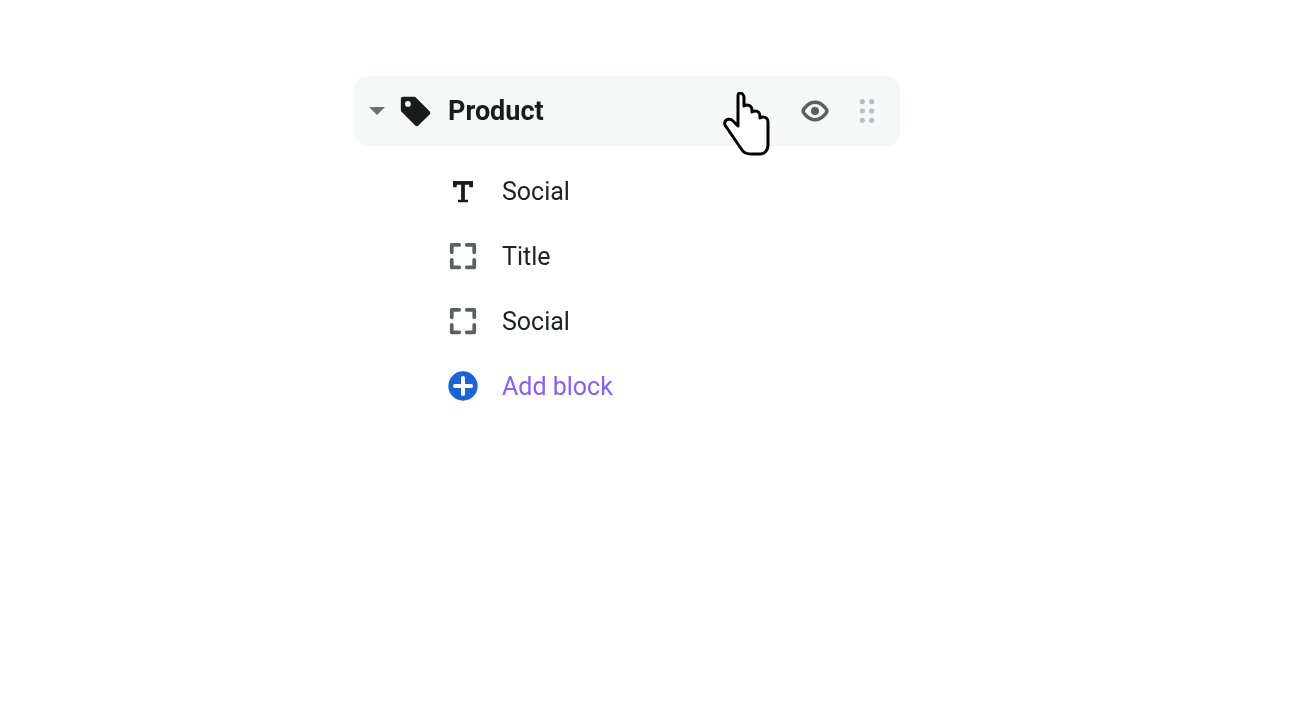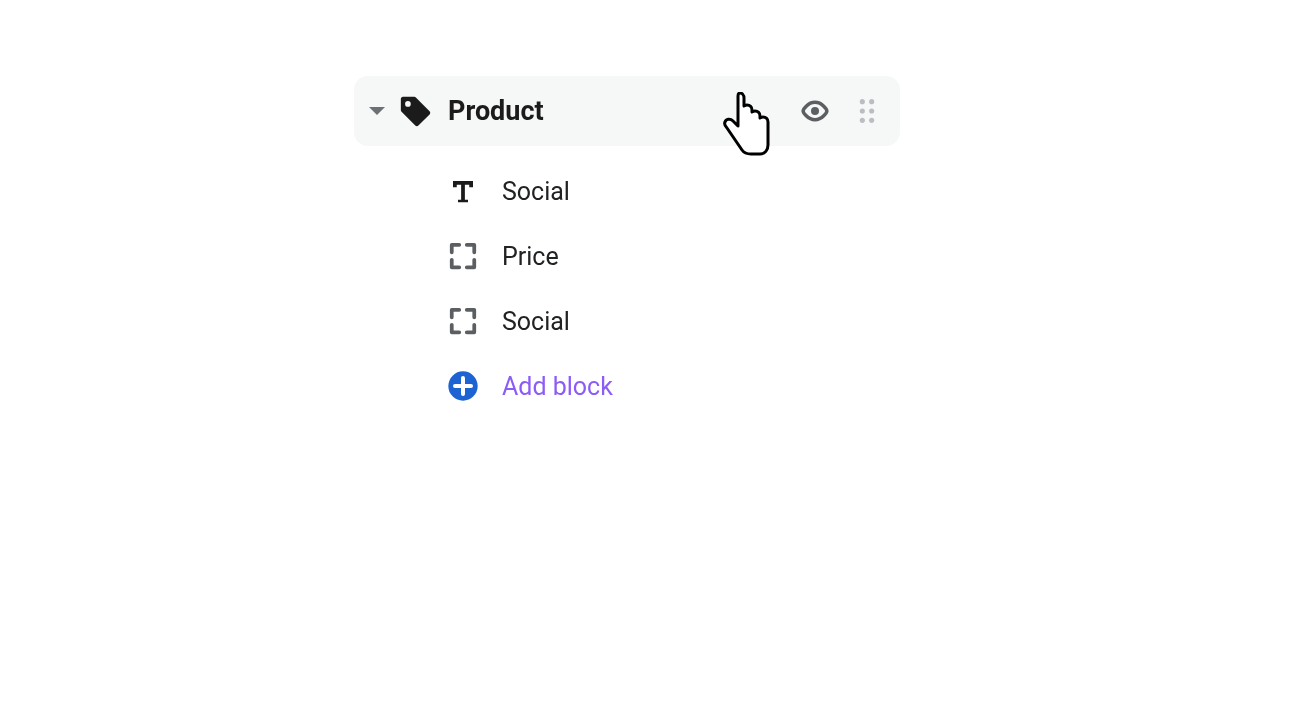--- a/index.html
+++ b/index.html
@@ -145,21 +145,21 @@
     </div>
 
 
 
     <div class="block-row">
       <span class="block-icon">
         <svg width="30" height="30" viewBox="0 0 24 24">
           <path d="M3 3 L9 3 M3 3 L3 9 M21 3 L15 3 M21 3 L21 9 M3 21 L9 21 M3 21 L3 15 M21 21 L15 21 M21 21 L21 15" stroke="#5c5f62" stroke-width="3" fill="none" stroke-linecap="round"></path>
         </svg>
       </span>
-      <span class="block-label">Price</span>
+      <span class="block-label">Title</span>
     </div>
 
 
     <div class="block-row">
       <span class="block-icon">
         <svg width="30" height="30" viewBox="0 0 24 24">
           <path d="M3 3 L9 3 M3 3 L3 9 M21 3 L15 3 M21 3 L21 9 M3 21 L9 21 M3 21 L3 15 M21 21 L15 21 M21 21 L21 15" stroke="#5c5f62" stroke-width="3" fill="none" stroke-linecap="round"></path>
         </svg>
       </span>
       <span class="block-label">Social</span>

